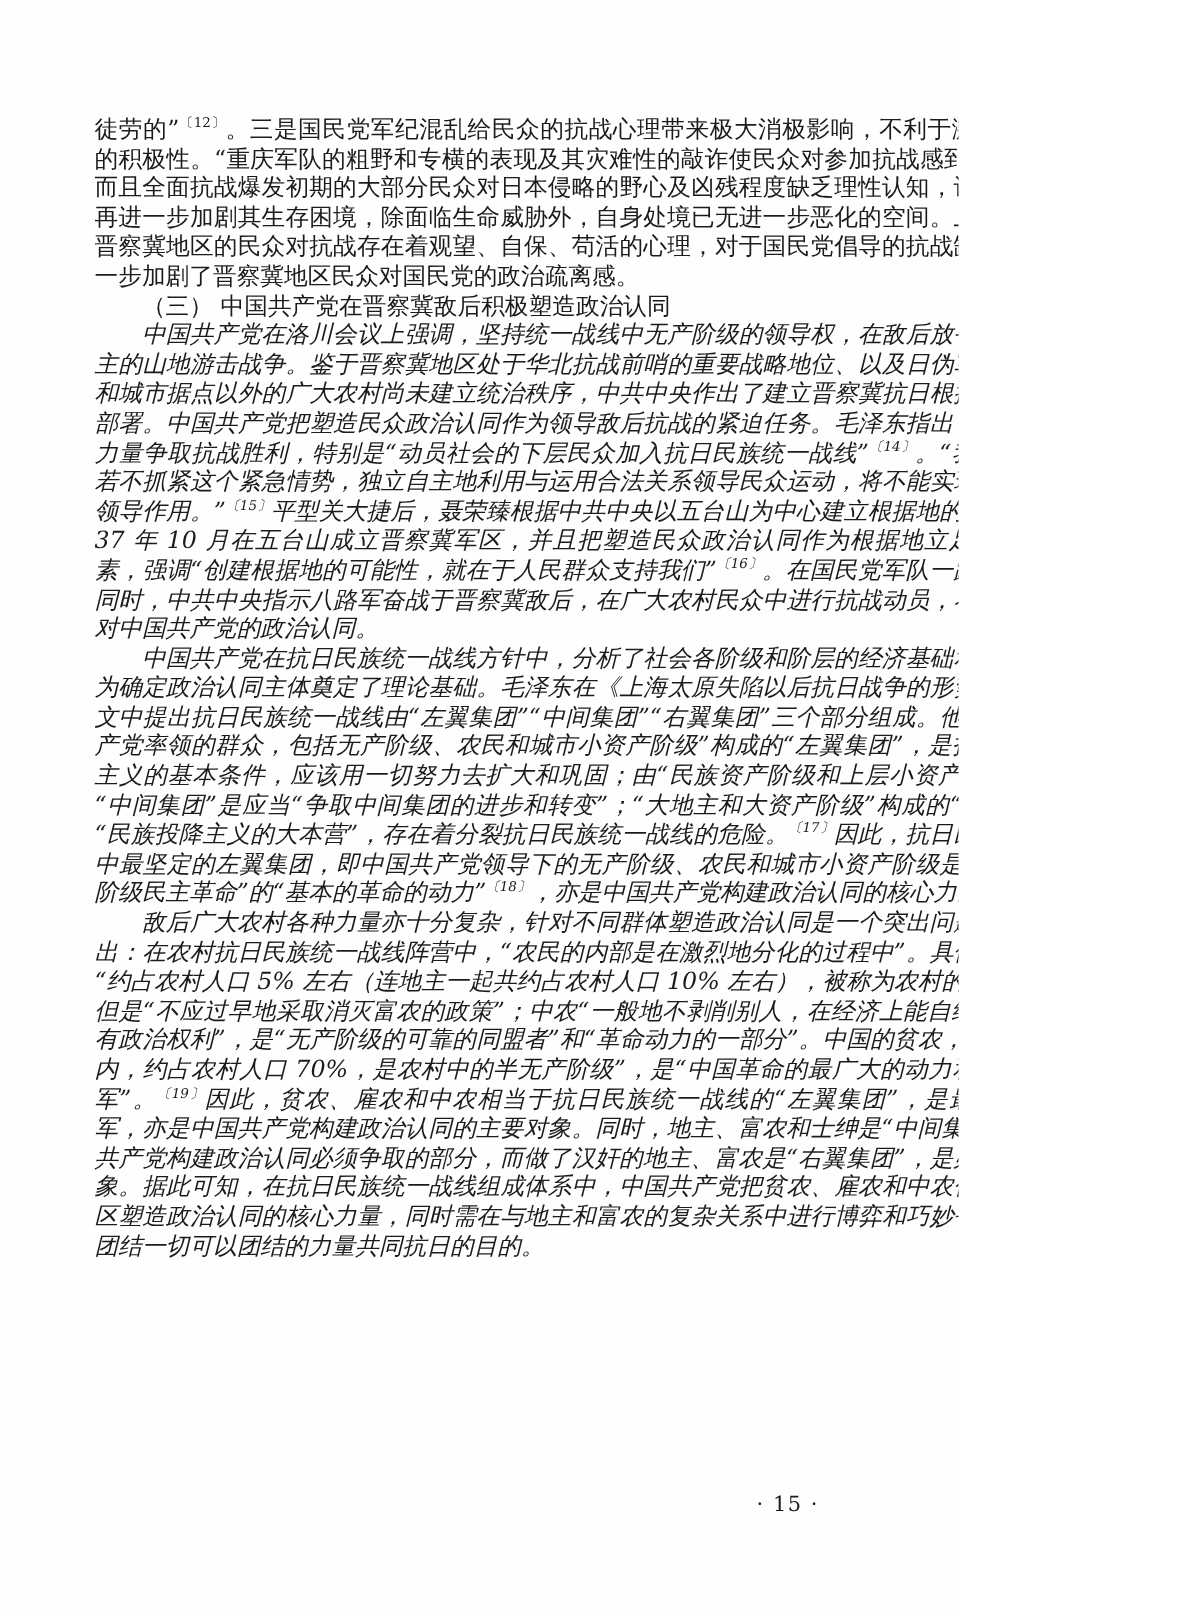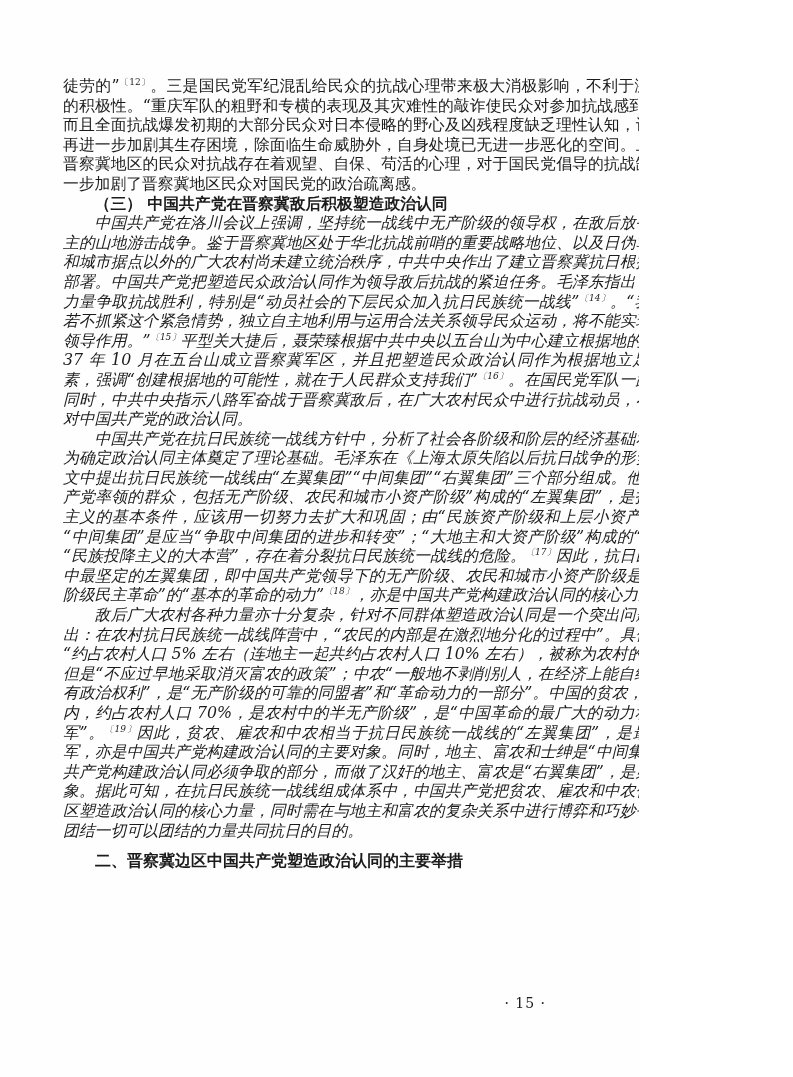--- a/index.html
+++ b/index.html
@@ -29,21 +29,21 @@
     text-align: justify;
     text-justify: inter-ideograph;
     word-break: break-all;
   }
   p.indent {
     text-indent: 2em;
     font-style: italic;
   }
   p.sub-heading {
     text-indent: 2em;
-    font-weight: bold;
+    font-weight: normal;
   }
   p.section-heading {
     text-indent: 2em;
     font-family: "DejaVu Sans", "Liberation Sans", sans-serif;
     font-weight: bold;
     font-size: 16px;
     margin: 11px 0 11px 0;
   }
   sup.fnref {
     font-size: 9px;
@@ -63,16 +63,15 @@
 </head>
 <body>
 
 <div class="page">
   <div class="text-block">
     <p class="body">徒劳的”<sup class="fnref">〔12〕</sup>。三是国民党军纪混乱给民众的抗战心理带来极大消极影响，不利于激发民众抗战的积极性。“重庆军队的粗野和专横的表现及其灾难性的敲诈使民众对参加抗战感到失望。”<sup class="fnref">〔13〕</sup>而且全面抗战爆发初期的大部分民众对日本侵略的野心及凶残程度缺乏理性认知，认为日军不会再进一步加剧其生存困境，除面临生命威胁外，自身处境已无进一步恶化的空间。上述因素导致晋察冀地区的民众对抗战存在着观望、自保、苟活的心理，对于国民党倡导的抗战缺乏共识，进一步加剧了晋察冀地区民众对国民党的政治疏离感。</p>
     <p class="sub-heading">（三） 中国共产党在晋察冀敌后积极塑造政治认同</p>
     <p class="body indent">中国共产党在洛川会议上强调，坚持统一战线中无产阶级的领导权，在敌后放手发动独立自主的山地游击战争。鉴于晋察冀地区处于华北抗战前哨的重要战略地位、以及日伪军在铁路干线和城市据点以外的广大农村尚未建立统治秩序，中共中央作出了建立晋察冀抗日根据地的决策和部署。中国共产党把塑造民众政治认同作为领导敌后抗战的紧迫任务。毛泽东指出，应动员一切力量争取抗战胜利，特别是“动员社会的下层民众加入抗日民族统一战线”<sup class="fnref">〔14〕</sup>。“我们共产党员若不抓紧这个紧急情势，独立自主地利用与运用合法关系领导民众运动，将不能实现我们的巨大领导作用。”<sup class="fnref">〔15〕</sup>平型关大捷后，聂荣臻根据中共中央以五台山为中心建立根据地的指示，于 1937 年 10 月在五台山成立晋察冀军区，并且把塑造民众政治认同作为根据地立足的决定性因素，强调“创建根据地的可能性，就在于人民群众支持我们”<sup class="fnref">〔16〕</sup>。在国民党军队一路溃逃华北的同时，中共中央指示八路军奋战于晋察冀敌后，在广大农村民众中进行抗战动员，不断塑造民众对中国共产党的政治认同。</p>
     <p class="body indent">中国共产党在抗日民族统一战线方针中，分析了社会各阶级和阶层的经济基础和政治态度，为确定政治认同主体奠定了理论基础。毛泽东在《上海太原失陷以后抗日战争的形势和任务》一文中提出抗日民族统一战线由“左翼集团”“中间集团”“右翼集团”三个部分组成。他指出：由“共产党率领的群众，包括无产阶级、农民和城市小资产阶级”构成的“左翼集团”，是打倒日本帝国主义的基本条件，应该用一切努力去扩大和巩固；由“民族资产阶级和上层小资产阶级”组成的“中间集团”是应当“争取中间集团的进步和转变”；“大地主和大资产阶级”构成的“右翼集团”是“民族投降主义的大本营”，存在着分裂抗日民族统一战线的危险。<sup class="fnref">〔17〕</sup>因此，抗日民族统一战线中最坚定的左翼集团，即中国共产党领导下的无产阶级、农民和城市小资产阶级是现阶段“资产阶级民主革命”的“基本的革命的动力”<sup class="fnref">〔18〕</sup>，亦是中国共产党构建政治认同的核心力量。</p>
     <p class="body indent">敌后广大农村各种力量亦十分复杂，针对不同群体塑造政治认同是一个突出问题。毛泽东指出：在农村抗日民族统一战线阵营中，“农民的内部是在激烈地分化的过程中”。具体而言，富农“约占农村人口 5% 左右（连地主一起共约占农村人口 10% 左右），被称为农村的资产阶级”，但是“不应过早地采取消灭富农的政策”；中农“一般地不剥削别人，在经济上能自给自足”，“没有政治权利”，是“无产阶级的可靠的同盟者”和“革命动力的一部分”。中国的贫农，“连同雇农在内，约占农村人口 70%，是农村中的半无产阶级”，是“中国革命的最广大的动力和革命的主力军”。<sup class="fnref">〔19〕</sup>因此，贫农、雇农和中农相当于抗日民族统一战线的“左翼集团”，是最巩固的同盟军，亦是中国共产党构建政治认同的主要对象。同时，地主、富农和士绅是“中间集团”，是中国共产党构建政治认同必须争取的部分，而做了汉奸的地主、富农是“右翼集团”，是必须打击的对象。据此可知，在抗日民族统一战线组成体系中，中国共产党把贫农、雇农和中农作为晋察冀边区塑造政治认同的核心力量，同时需在与地主和富农的复杂关系中进行博弈和巧妙平衡，以实现团结一切可以团结的力量共同抗日的目的。</p>
-    <p class="section-heading">二、晋察冀边区中国共产党塑造政治认同的主要举措</p>
   </div>
   <div class="page-number">· 15 ·</div>
 </div>
 
 </body></html>

